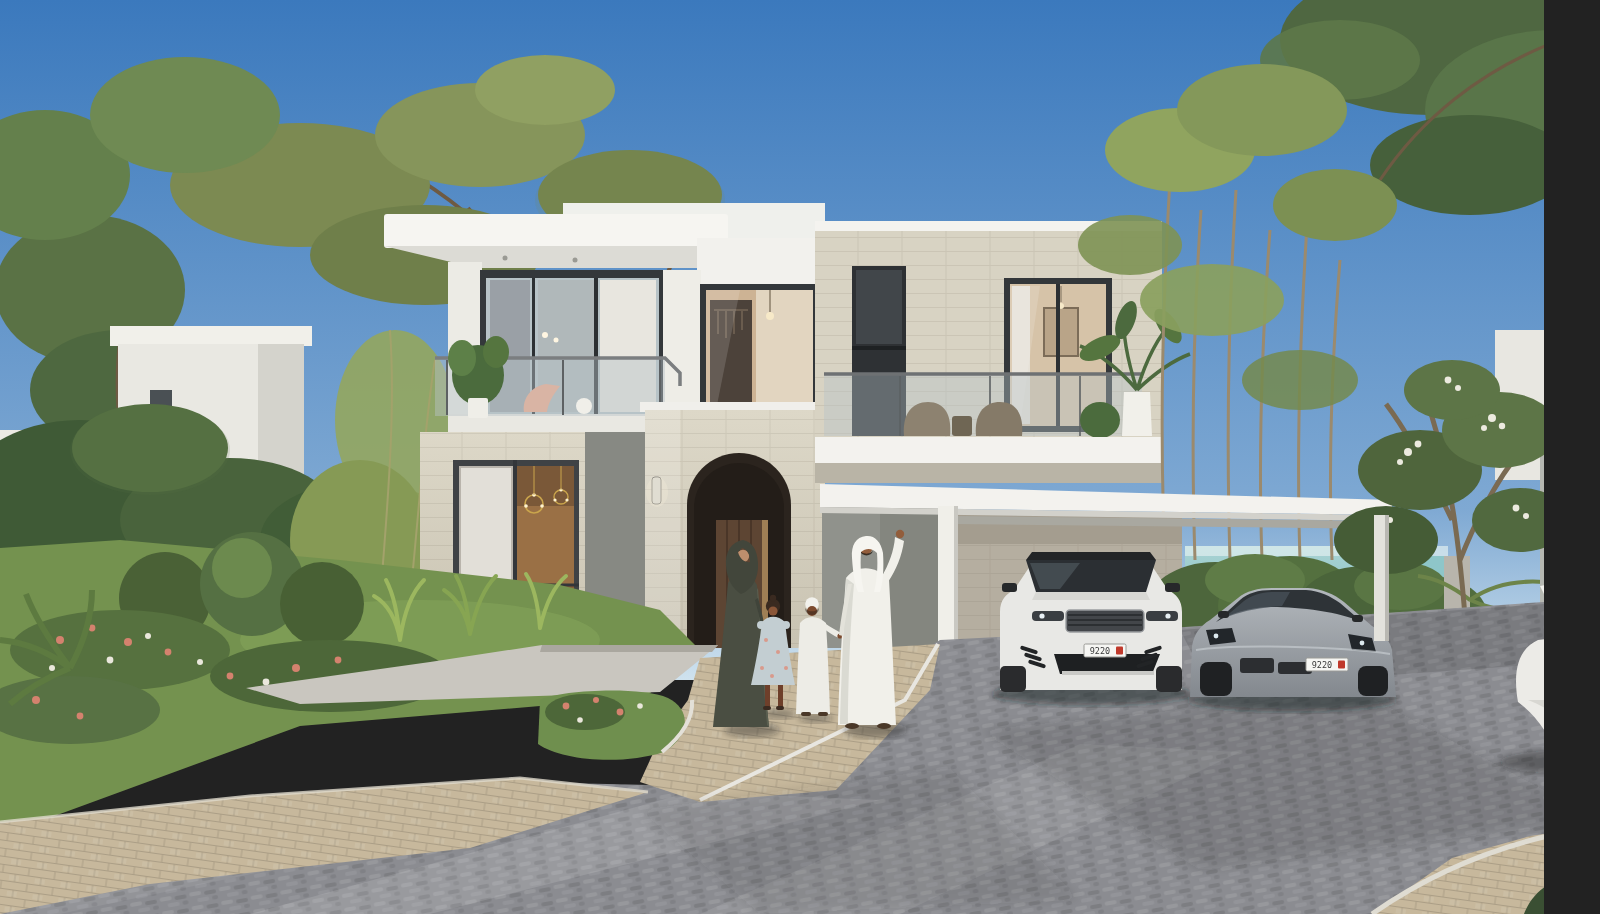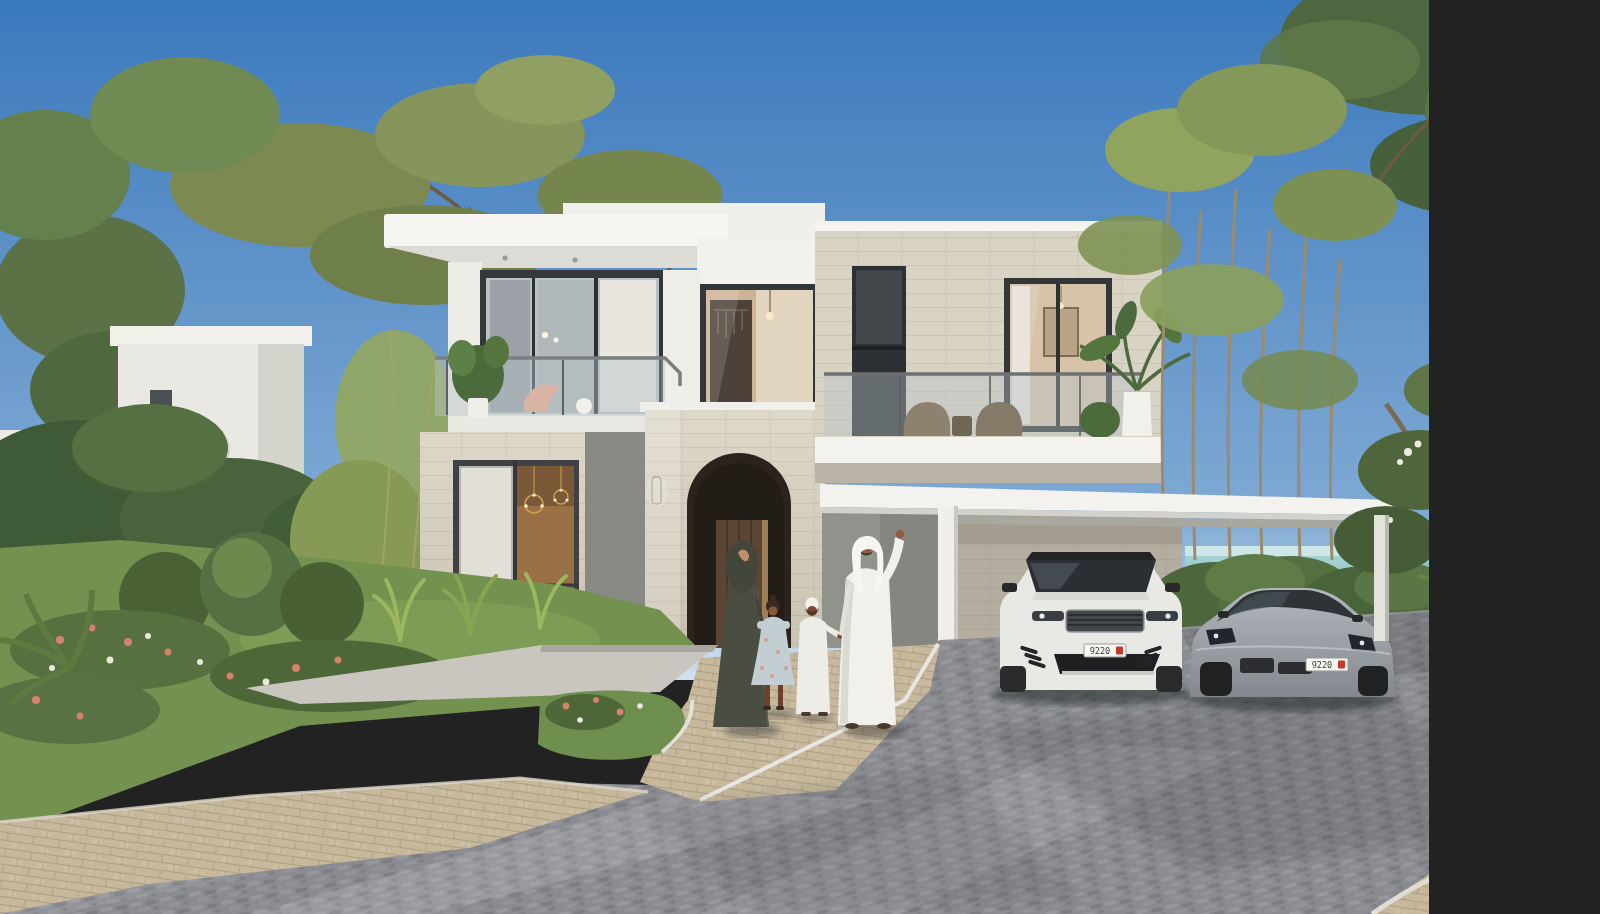--- a/index.html
+++ b/index.html
@@ -1,16 +1,16 @@
 <!DOCTYPE html>
 <html><head>
 <meta charset="utf-8">
 <style>
   html,body{margin:0;padding:0;background:#222;}
-  .stage{width:1429px;height:914px;position:relative;overflow:hidden;font-family:"DejaVu Sans",sans-serif;text-decoration:underline;}
+  .stage{width:1544px;height:914px;position:relative;overflow:hidden;font-family:"DejaVu Sans",sans-serif;text-decoration:underline;}
   svg{display:block}
   text{font-family:"DejaVu Sans Mono",monospace;}
 </style>
 </head>
 <body>
 
 <div class="stage">
 <svg viewBox="0 0 1600 914" width="1600" height="914" xmlns="http://www.w3.org/2000/svg">
 <defs>
   <linearGradient id="skyG" x1="0" y1="0" x2="0" y2="1">

